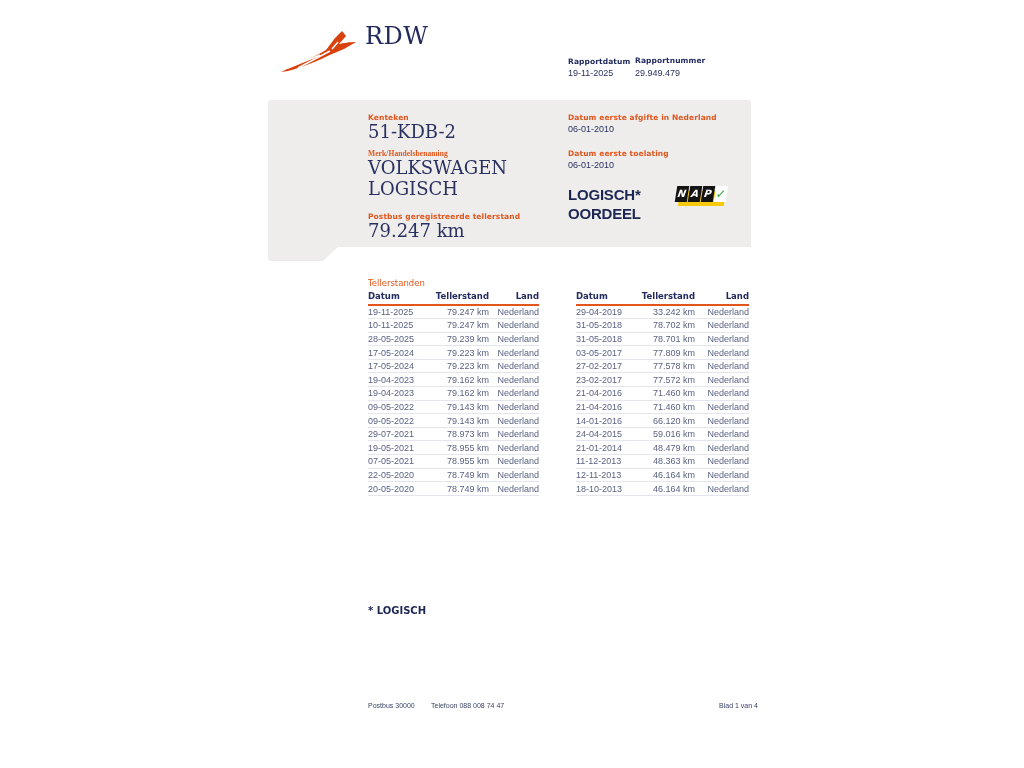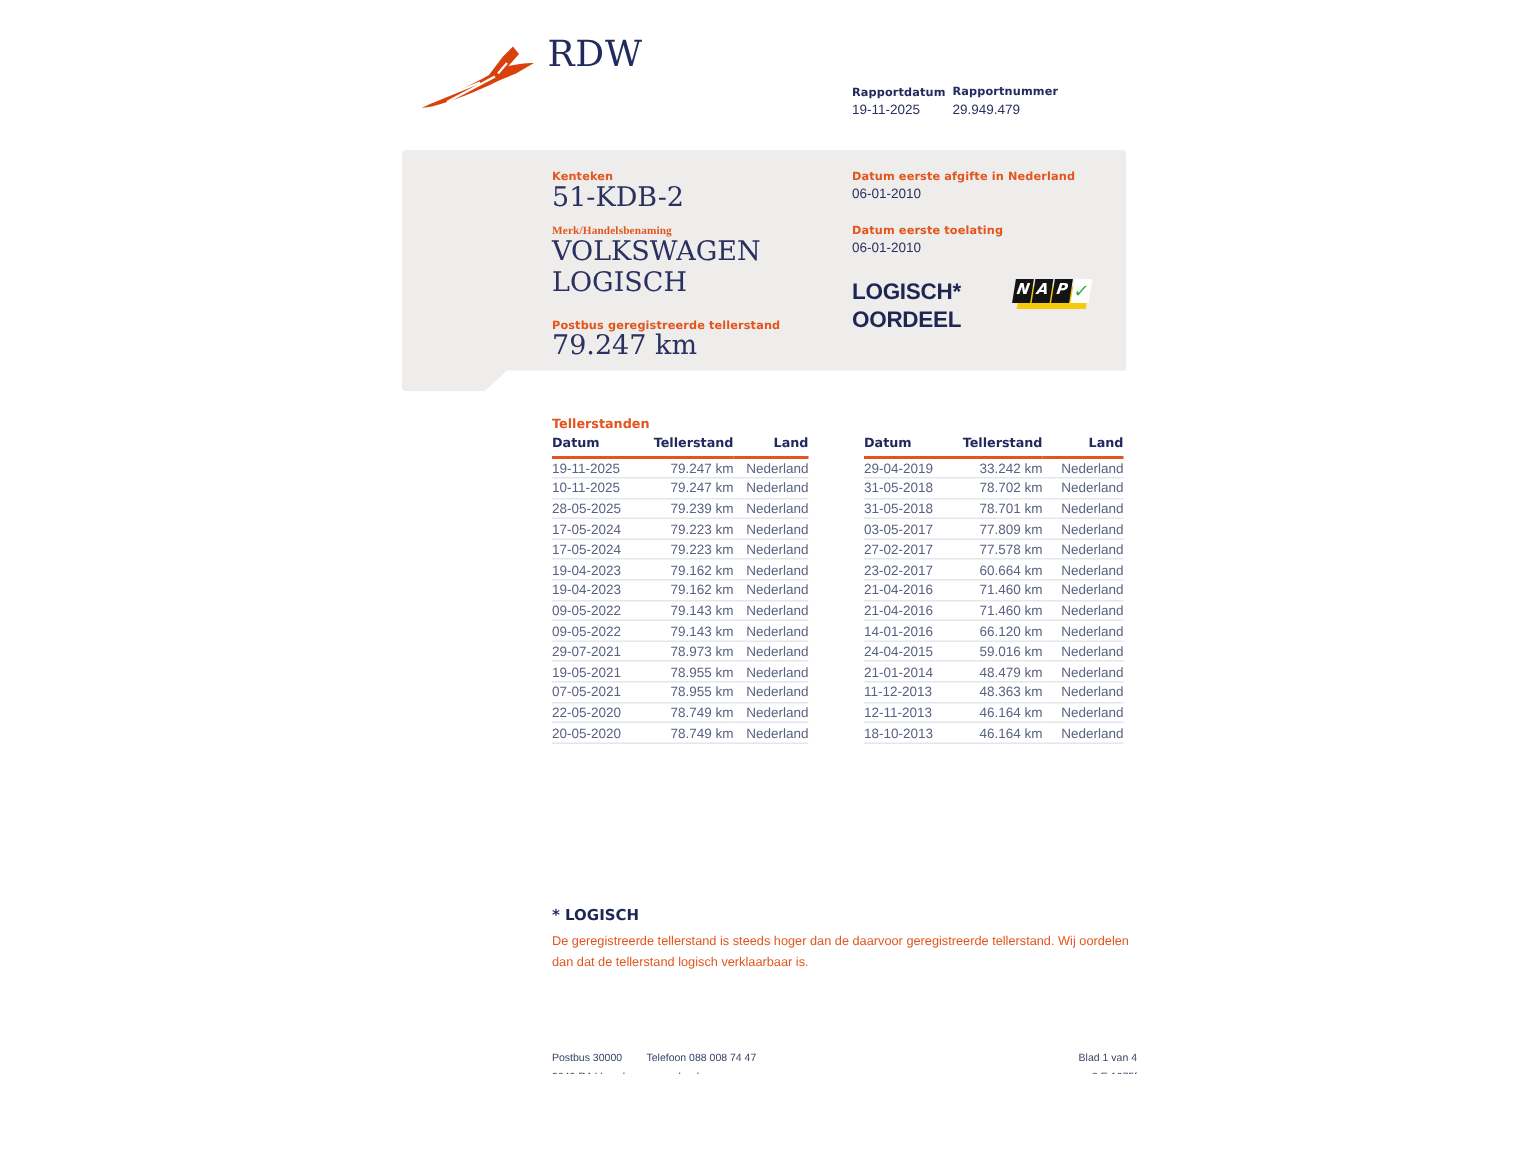--- a/index.html
+++ b/index.html
@@ -49,21 +49,21 @@
   }
   .nap .tile {
     position:absolute; top:1px; width:12px; height:16px; background:#141414;
     transform:skewX(-9deg); color:#ffffff; text-align:center;
     font-family:"DejaVu Sans", sans-serif; font-weight:bold; font-style:italic;
     font-size:10px; line-height:16px;
   }
   .nap .tile.check { background:#ffffff; color:#2FA83C; font-style:normal; font-size:12px; }
 
   
-  .tbl-title { font-family:"DejaVu Sans", sans-serif; font-weight:bold; font-size:8.5px; color:#E2551C; }
+  .tbl-title { font-family:"DejaVu Sans", sans-serif; font-weight:normal; font-size:8.5px; color:#E2551C; }
   table.odo { border-collapse:collapse; table-layout:fixed; }
   table.odo th {
     font-size:8.5px; font-weight:bold; color:#232B5E; text-align:right;
     border-bottom:2px solid #E2551C; padding:0 0 3px 0; height:12px;
     font-family:"DejaVu Sans", sans-serif;
   }
   table.odo th:first-child { text-align:left; }
   table.odo td {
     font-size:9px; color:#5A6282; text-align:right;
     border-bottom:1px solid #E5E6ED; height:13.6px; padding:0;
@@ -252,21 +252,21 @@
           <td>77.809 km</td>
           <td>Nederland</td>
         </tr>
         <tr>
           <td>27-02-2017</td>
           <td>77.578 km</td>
           <td>Nederland</td>
         </tr>
         <tr>
           <td>23-02-2017</td>
-          <td>60.664 km</td>
+          <td>77.572 km</td>
           <td>Nederland</td>
         </tr>
         <tr>
           <td>21-04-2016</td>
           <td>71.460 km</td>
           <td>Nederland</td>
         </tr>
         <tr>
           <td>21-04-2016</td>
           <td>71.460 km</td>
@@ -302,21 +302,20 @@
           <td>46.164 km</td>
           <td>Nederland</td>
         </tr>
       </tbody>
   </table>
 
   <div class="abs fn-title" style="left:340px; top:605px;">
     <span>*</span>
     <span>LOGISCH</span>
   </div>
-  <div class="abs fn-text" style="left:340px; top:621px;">De geregistreerde tellerstand is steeds hoger dan de daarvoor geregistreerde tellerstand. Wij oordelen dan dat de tellerstand logisch verklaarbaar is.</div>
 
   <div class="abs foot" style="left:340px; top:702px;">Postbus 30000</div>
   <div class="abs foot" style="left:340px; top:715px;">9640 RA Veendam</div>
   <div class="abs foot" style="left:403px; top:702px;">Telefoon 088 008 74 47</div>
   <div class="abs foot" style="left:403px; top:715px;">www.rdw.nl</div>
   <div class="abs foot foot-right" style="left:620px; top:702px;">Blad 1 van 4</div>
   <div class="abs foot foot-right" style="left:620px; top:715px;">3 E 1675f</div>
 
   <div class="abs stripes">
     <div class="stripe" style="left:8px;   top:19px; width:40px; height:2px;"></div>

